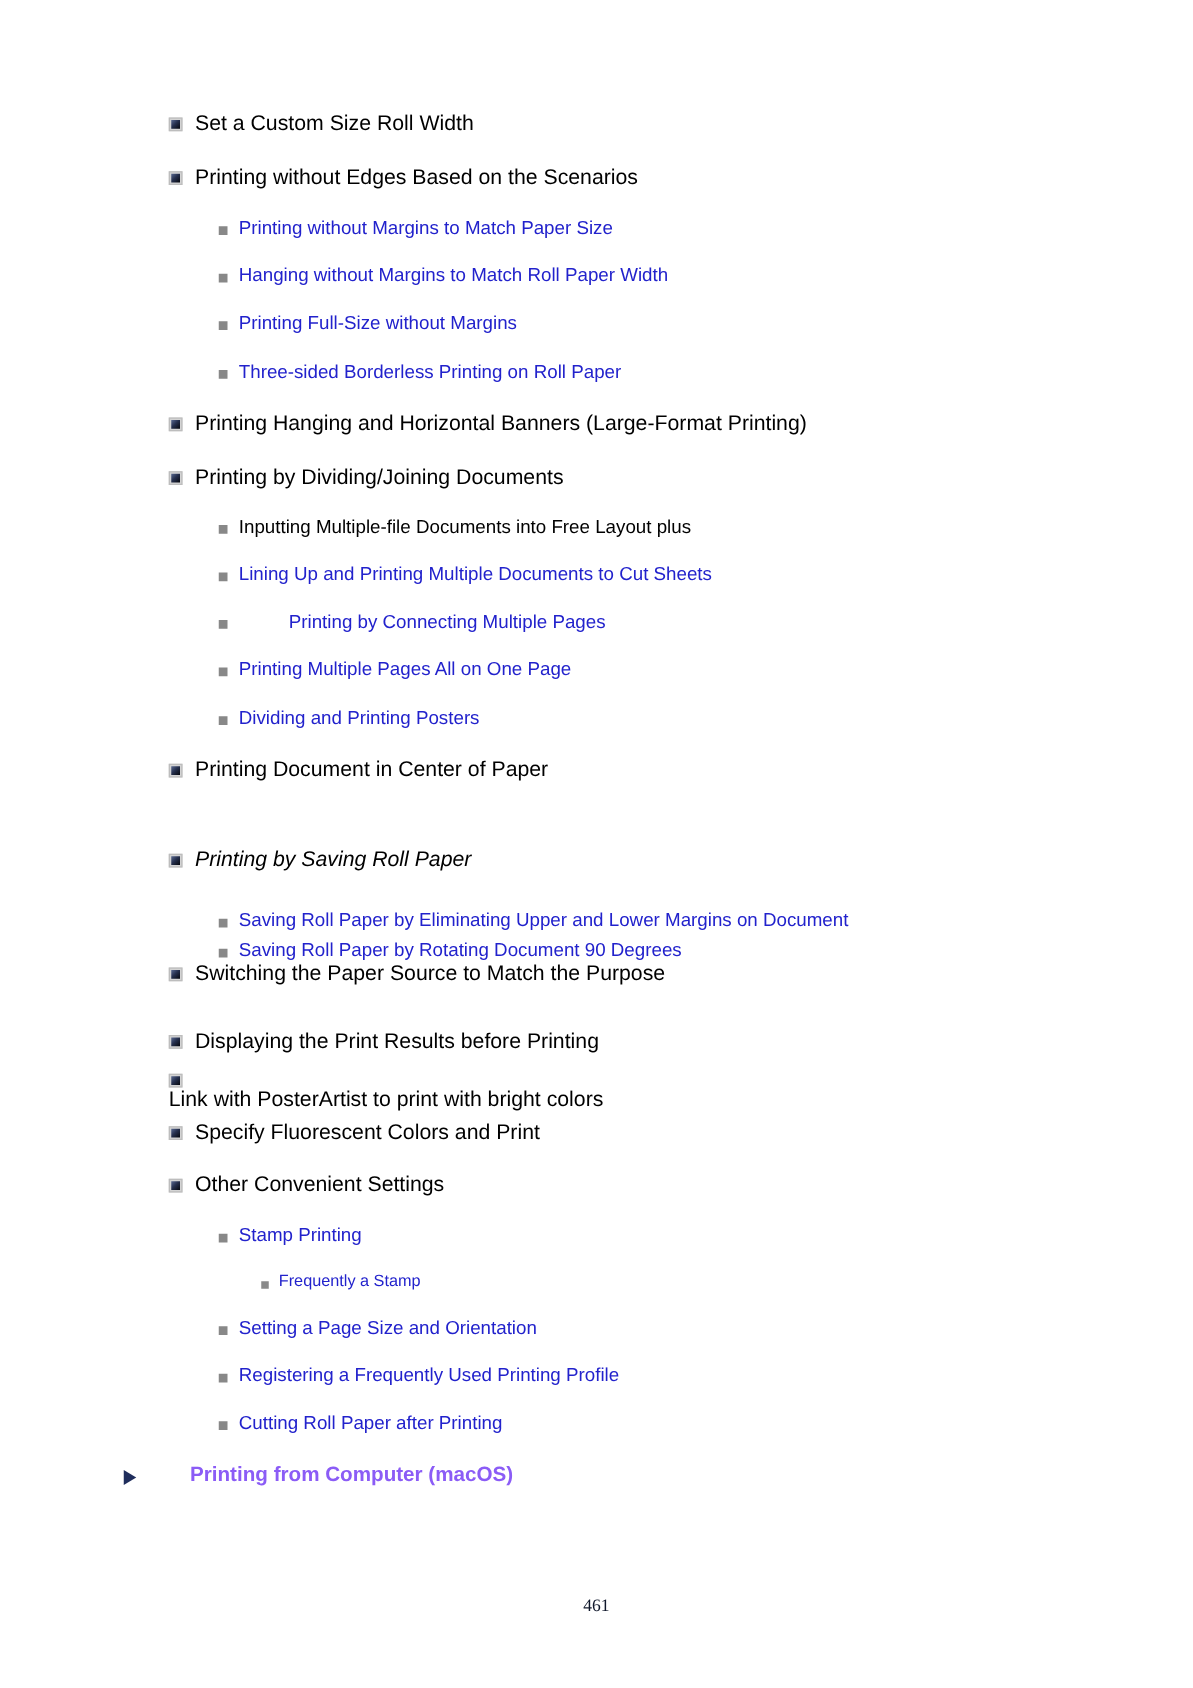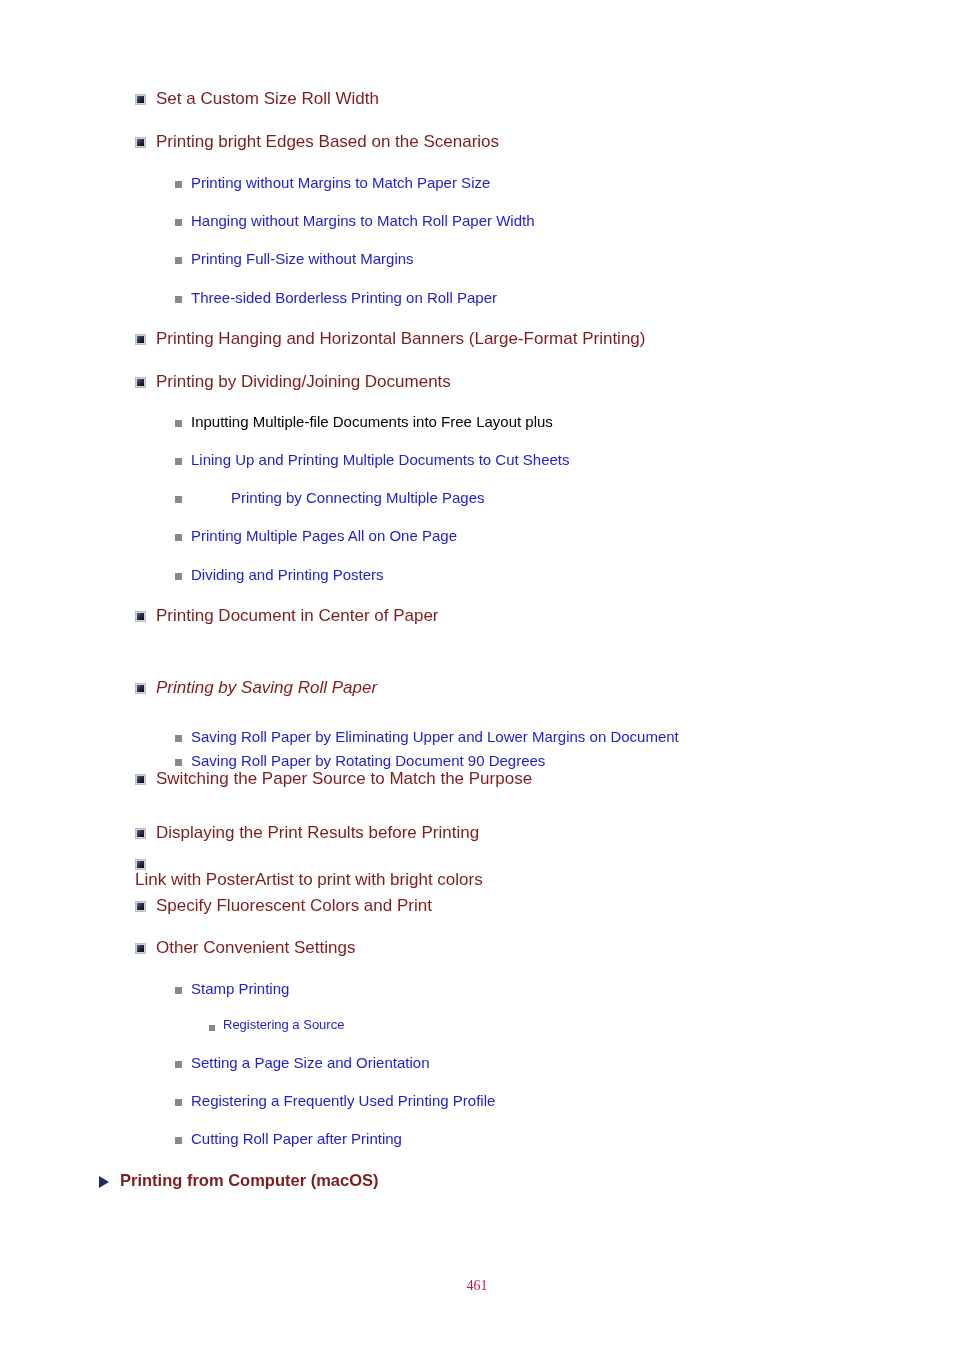--- a/index.html
+++ b/index.html
@@ -95,65 +95,66 @@
   }
 
   
   .label {
     display: inline-block;
     line-height: 1.15;
   }
 
   .lvl1 .label {
     font-size: 17px;
-    color: #7f1d1d;
+    color: #000000;
     text-align: right;
   }
   .lvl2 .label {
     font-size: 15px;
     color: #2222cc;
   }
   .lvl3 .label {
     font-size: 13px;
     color: #2222cc;
   }
   .plain .label {
     color: #000000;
   }
   .section .label {
     font-size: 16.5px;
-    color: #7f1d1d;
+    color: #8b5cf6;
     font-weight: bold;
+    margin-left: 32px;
   }
 
   
   .page-number {
     position: absolute;
     left: 0;
     top: 1278px;
     width: 954px;
     text-align: center;
     font-family: "Liberation Serif", serif;
     font-size: 14px;
-    color: #be185d;
+    color: #0f172a;
   }
 </style>
 </head>
 <body>
 
 <div id="page">
 
   <div class="toc" id="toc">
       <div class="row lvl1" style="left: 135px; top: 89px;">
         <span class="bullet bul-l1"></span>
         <span class="label">Set a Custom Size Roll Width</span>
       </div>
       <div class="row lvl1" style="left: 135px; top: 132px;">
         <span class="bullet bul-l1"></span>
-        <span class="label">Printing bright Edges Based on the Scenarios</span>
+        <span class="label">Printing without Edges Based on the Scenarios</span>
       </div>
       <div class="row lvl2" style="left: 175px; top: 174px;">
         <span class="bullet bul-l2"></span>
         <span class="label">Printing without Margins to Match Paper Size</span>
       </div>
       <div class="row lvl2" style="left: 175px; top: 212px;">
         <span class="bullet bul-l2"></span>
         <span class="label">Hanging without Margins to Match Roll Paper Width</span>
       </div>
       <div class="row lvl2" style="left: 175px; top: 250px;">
@@ -227,21 +228,21 @@
       <div class="row lvl1" style="left: 135px; top: 938px;">
         <span class="bullet bul-l1"></span>
         <span class="label">Other Convenient Settings</span>
       </div>
       <div class="row lvl2" style="left: 175px; top: 980px;">
         <span class="bullet bul-l2"></span>
         <span class="label">Stamp Printing</span>
       </div>
       <div class="row lvl3" style="left: 209px; top: 1018px;">
         <span class="bullet bul-l3"></span>
-        <span class="label">Registering a Source</span>
+        <span class="label">Frequently a Stamp</span>
       </div>
       <div class="row lvl2" style="left: 175px; top: 1054px;">
         <span class="bullet bul-l2"></span>
         <span class="label">Setting a Page Size and Orientation</span>
       </div>
       <div class="row lvl2" style="left: 175px; top: 1092px;">
         <span class="bullet bul-l2"></span>
         <span class="label">Registering a Frequently Used Printing Profile</span>
       </div>
       <div class="row lvl2" style="left: 175px; top: 1130px;">

